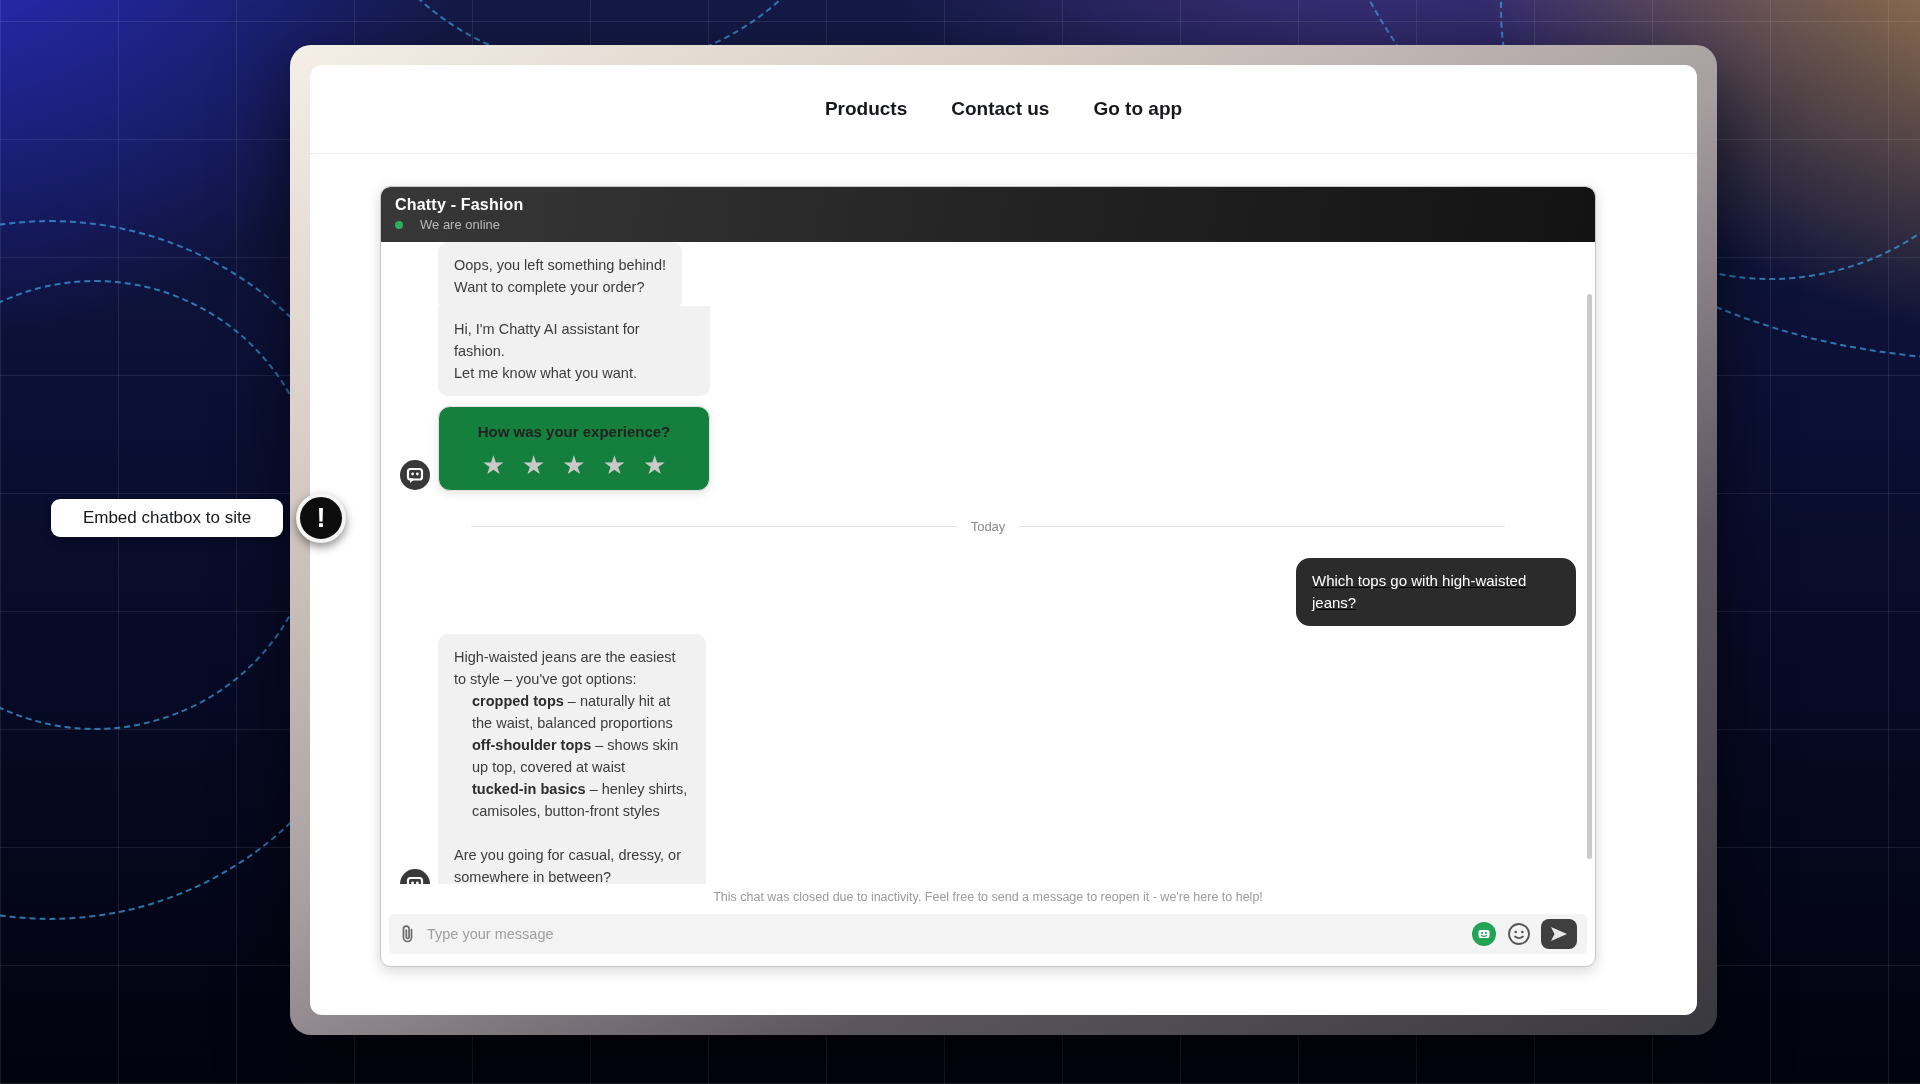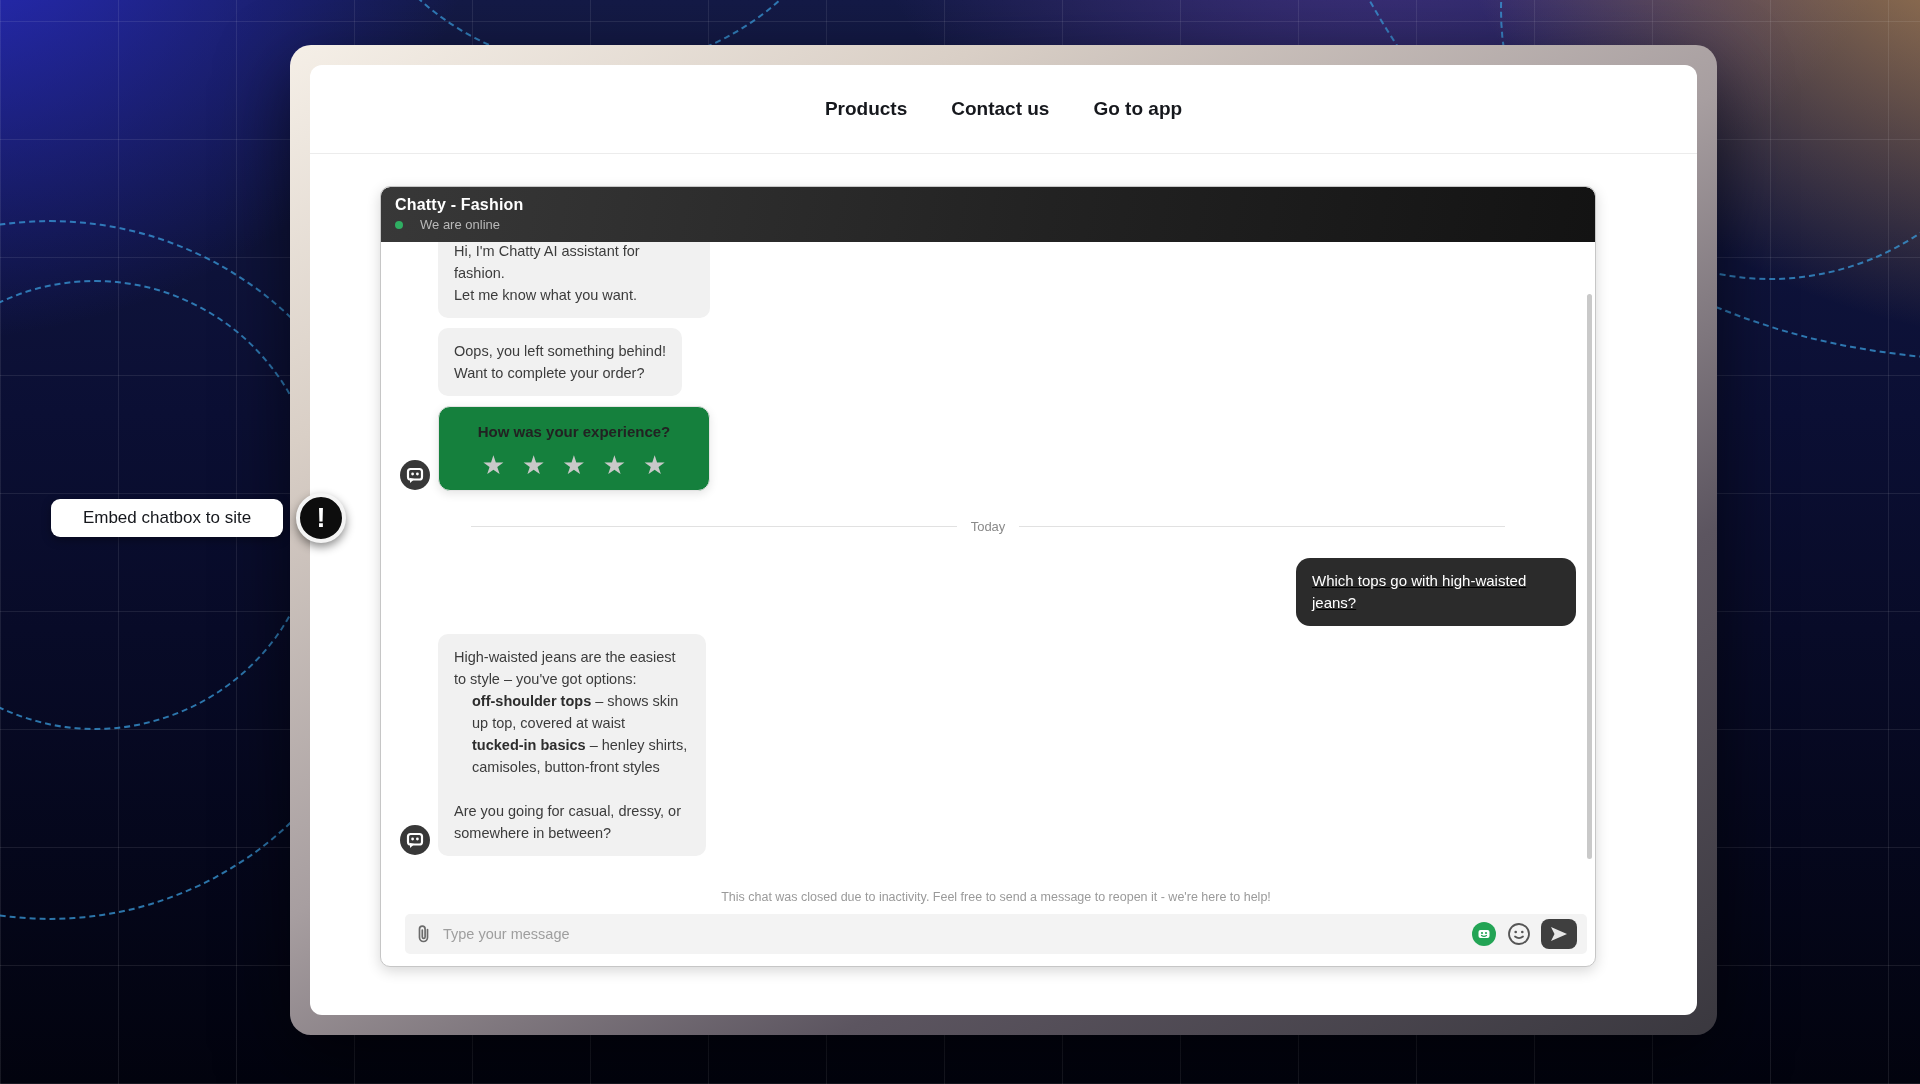--- a/index.html
+++ b/index.html
@@ -99,21 +99,21 @@
     background:#2b2b2b; color:#fff; border-radius:14px;
     padding:12px 16px; font-size:15px; line-height:22px; max-width:280px;
   }
 
   .long-group { margin-top:8px; }
   .bot-long { width:268px; }
   .bot-long .opt { padding-left:18px; }
   .bot-long .outro { margin-top:22px; }
   .bot-long b { color:#2d2d2d; }
 
-  .chat-footer { flex:0 0 auto; padding:4px 8px 12px 24px; }
+  .chat-footer { flex:0 0 auto; padding:4px 8px 12px 8px; }
   .closed-notice { text-align:center; font-size:12.5px; color:#9a9a9a; margin:2px 0 10px 0; }
   .input-bar {
     background:#f3f3f3; border-radius:5px; height:40px;
     display:flex; align-items:center; padding:0 10px; gap:10px;
   }
   .input-bar input {
     flex:1; border:none; outline:none; background:transparent;
     font-size:14.5px; color:#333; font-family:"Liberation Sans", sans-serif;
   }
   .input-bar input::placeholder { color:#9e9e9e; }
@@ -172,27 +172,27 @@
 
         <div class="msg-group">
           <svg class="avatar" viewBox="0 0 32 32">
             <circle cx="16" cy="16" r="15" fill="#383838"></circle>
             <rect x="9" y="10" width="14" height="10.5" rx="2.6" fill="none" stroke="#ffffff" stroke-width="2.2"></rect>
             <path d="M11 19 L11 24 L15.5 20" fill="#ffffff"></path>
             <circle cx="13.6" cy="15" r="1.4" fill="#ffffff"></circle>
             <circle cx="18.4" cy="15" r="1.4" fill="#ffffff"></circle>
           </svg>
           <div class="bubble-stack">
+            <div class="bot-bubble">
+              <div>Oops, you left something behind!</div>
+              <div>Want to complete your order?</div>
+            </div>
             <div class="bot-bubble clipped">
               <div>Hi, I'm Chatty AI assistant for fashion.</div>
               <div>Let me know what you want.</div>
-            </div>
-            <div class="bot-bubble">
-              <div>Oops, you left something behind!</div>
-              <div>Want to complete your order?</div>
             </div>
             <div class="rating-card">
               <div class="rating-title">How was your experience?</div>
               <div class="star-row">
                   <span class="star">★</span>
                   <span class="star">★</span>
                   <span class="star">★</span>
                   <span class="star">★</span>
                   <span class="star">★</span>
                 </div>
@@ -213,20 +213,21 @@
         <div class="msg-group long-group">
           <svg class="avatar" viewBox="0 0 32 32">
             <circle cx="16" cy="16" r="15" fill="#383838"></circle>
             <rect x="9" y="10" width="14" height="10.5" rx="2.6" fill="none" stroke="#ffffff" stroke-width="2.2"></rect>
             <path d="M11 19 L11 24 L15.5 20" fill="#ffffff"></path>
             <circle cx="13.6" cy="15" r="1.4" fill="#ffffff"></circle>
             <circle cx="18.4" cy="15" r="1.4" fill="#ffffff"></circle>
           </svg>
           <div class="bot-bubble bot-long">
             <div class="intro">High-waisted jeans are the easiest to style – you've got options:</div>
+            <div class="opt"><b>cropped tops</b><span> – naturally hit at the waist, balanced proportions</span></div>
             <div class="opt"><b>off-shoulder tops</b><span> – shows skin up top, covered at waist</span></div>
             <div class="opt"><b>tucked-in basics</b><span> – henley shirts, camisoles, button-front styles</span></div>
             <div class="outro">Are you going for casual, dressy, or somewhere in between?</div>
           </div>
         </div>
 
       </div>
 
       <div class="chat-footer">
         <div class="closed-notice">This chat was closed due to inactivity. Feel free to send a message to reopen it - we're here to help!</div>

